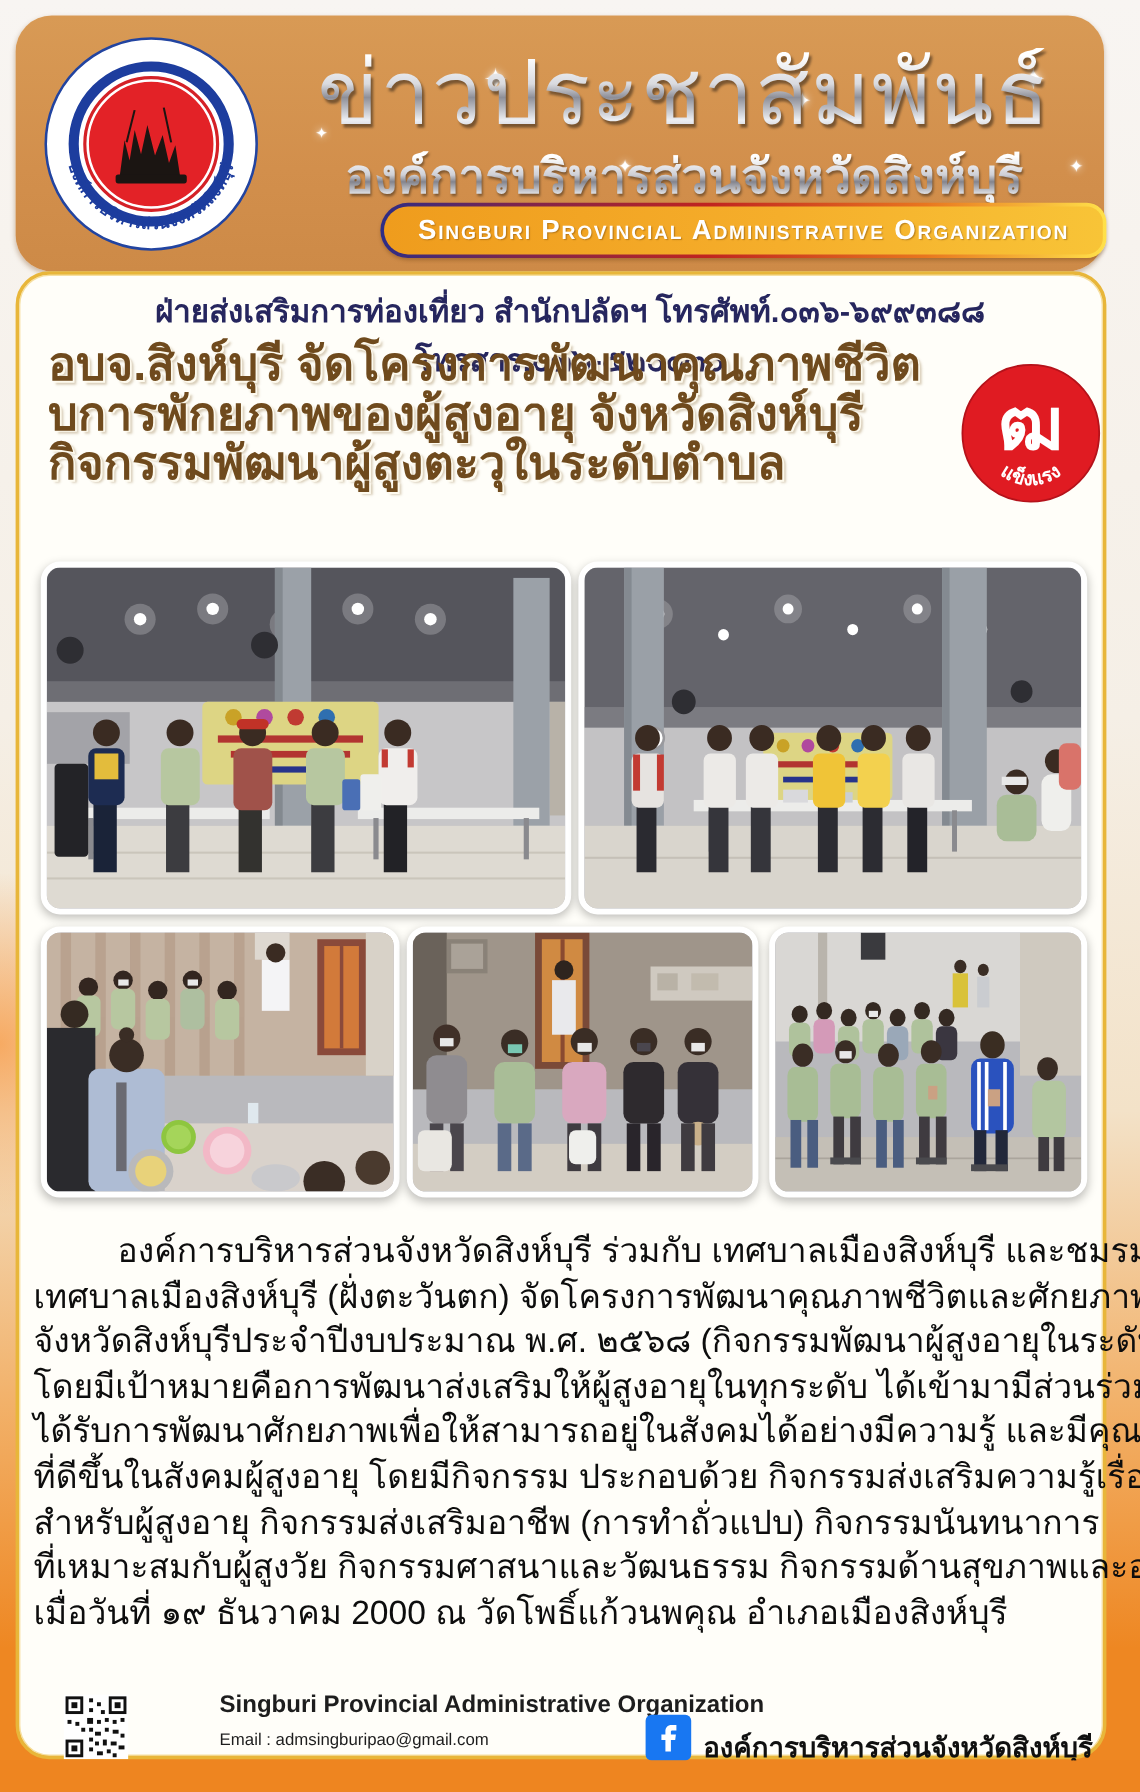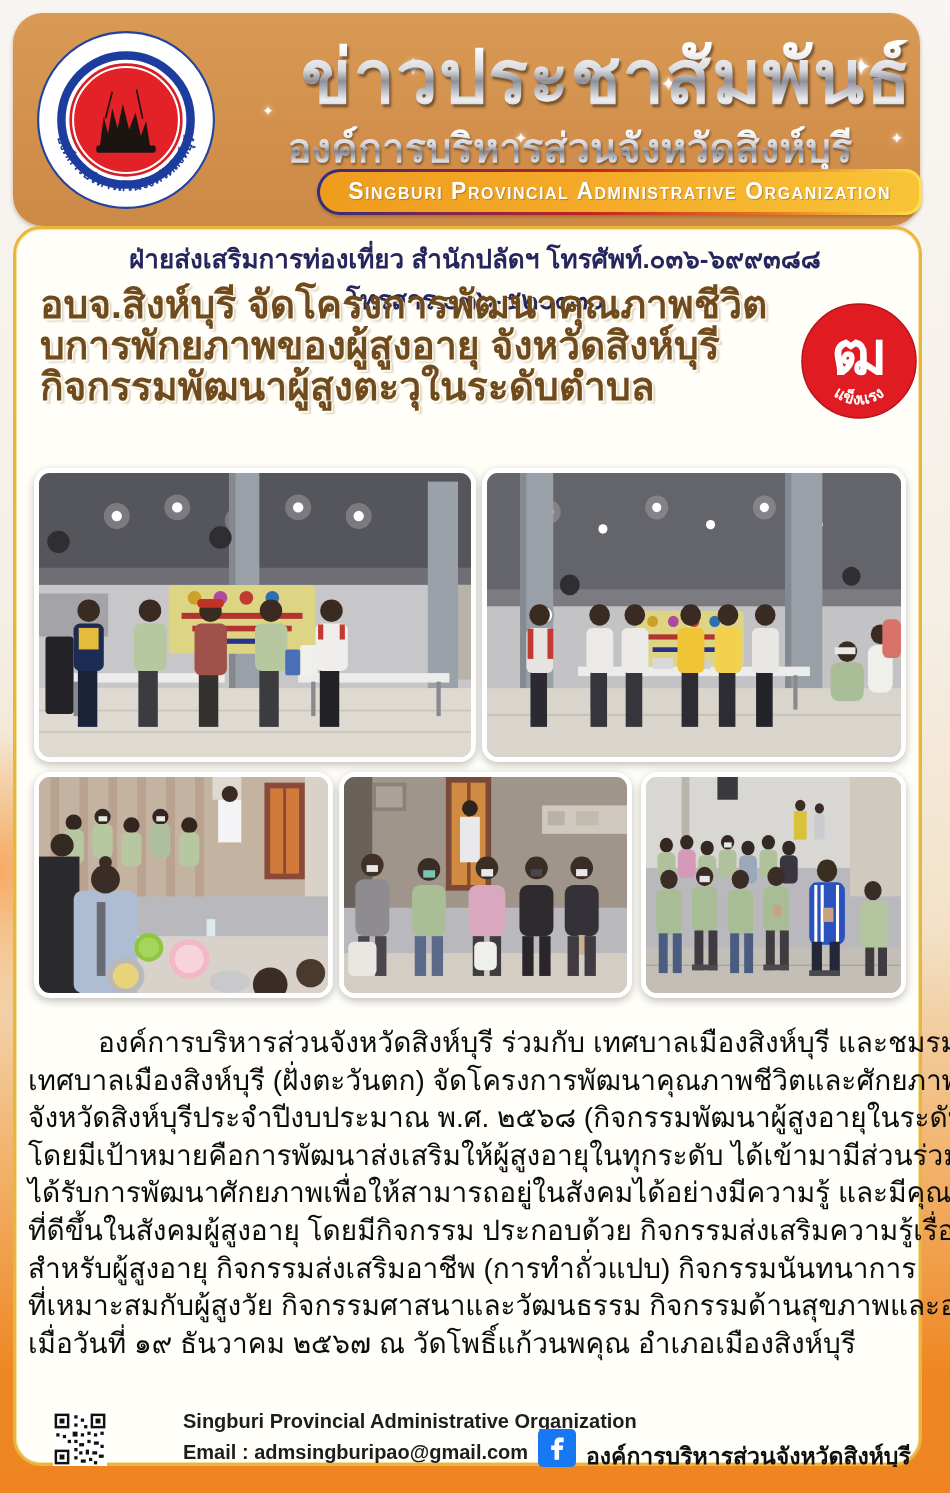--- a/index.html
+++ b/index.html
@@ -7,22 +7,22 @@
   .page{position:relative;width:950px;height:1493px;overflow:hidden;
     background:
       radial-gradient(160px 190px at 0px 870px, rgba(247,160,80,.85), rgba(247,160,80,0) 75%),
       linear-gradient(180deg,#f8f5f2 0%,#f5efe6 40%,#f3e2c8 62%,#f2b26b 78%,#ee8722 92%,#ee8722 100%);}
 
   
   .header-card{position:absolute;left:13px;top:13px;width:907px;height:213px;border-radius:30px;
     background:linear-gradient(180deg,#d89a55 0%,#d28f4c 60%,#cd8a47 100%);
     box-shadow:0 2px 4px rgba(120,70,20,.35);}
   .logo{position:absolute;left:36px;top:30px;width:180px;height:180px;}
-  .header-title{position:absolute;left:228px;top:40px;width:684px;text-align:right;
-    font-size:75px;font-weight:bold;letter-spacing:1px;
+  .header-title{position:absolute;left:228px;top:40px;width:684px;text-align:center;
+    font-size:75px;font-weight:normal;letter-spacing:1px;
     background:linear-gradient(180deg,#ffffff 8%,#d9dadf 40%,#8e8f98 55%,#eceef2 80%,#b9bac2 100%);
     -webkit-background-clip:text;background-clip:text;color:transparent;
     filter:drop-shadow(2px 3px 1px rgba(70,50,30,.65));line-height:1;}
   .header-subtitle{position:absolute;left:228px;top:126px;width:684px;text-align:center;
     font-size:40px;font-weight:bold;
     background:linear-gradient(180deg,#ffffff 10%,#cfd0d6 45%,#83848d 58%,#f0f1f4 85%);
     -webkit-background-clip:text;background-clip:text;color:transparent;
     filter:drop-shadow(1px 2px 1px rgba(70,50,30,.6));line-height:1.1;}
   .sparkle{position:absolute;color:#fff;text-shadow:0 0 7px rgba(255,255,255,.95),0 0 2px #fff;line-height:1;}
 
@@ -57,21 +57,21 @@
 
   
   .body-text{position:absolute;left:28px;top:1024px;width:884px;
     font-size:28px;line-height:37.6px;color:#0d0d0d;}
   .body-text .ln{white-space:nowrap;}
   .body-text .indent{text-indent:70px;}
 
   
   .qr{position:absolute;left:53px;top:1412px;width:54px;height:54px;}
   .f-en{position:absolute;left:183px;top:1410px;font-size:20px;font-weight:bold;color:#1d1d1d;}
-  .f-email{position:absolute;left:183px;top:1441px;font-size:20px;font-weight:bold;color:#1d1d1d;}
+  .f-email{position:absolute;left:183px;top:1441px;font-size:14px;font-weight:normal;color:#1d1d1d;}
   .fb-icon{position:absolute;left:538px;top:1429px;width:38px;height:38px;border-radius:5px;
     background:#1877f2;display:flex;align-items:center;justify-content:center;}
   .fb-name{position:absolute;left:586px;top:1438px;font-size:23px;font-weight:bold;color:#101010;}
   .bottom-strip{position:absolute;left:0;bottom:0;width:950px;height:26px;background:#ee8520;}
 </style>
 </head>
 <body>
 
 <div class="page">
 
@@ -440,21 +440,21 @@
 
   <div class="body-text">
     <div class="ln indent">องค์การบริหารส่วนจังหวัดสิงห์บุรี ร่วมกับ เทศบาลเมืองสิงห์บุรี และชมรมผู้สูงอายุ</div>
     <div class="ln">เทศบาลเมืองสิงห์บุรี (ฝั่งตะวันตก) จัดโครงการพัฒนาคุณภาพชีวิตและศักยภาพของผู้สูงอายุ</div>
     <div class="ln">จังหวัดสิงห์บุรีประจำปีงบประมาณ พ.ศ. ๒๕๖๘ (กิจกรรมพัฒนาผู้สูงอายุในระดับตำบล)</div>
     <div class="ln">โดยมีเป้าหมายคือการพัฒนาส่งเสริมให้ผู้สูงอายุในทุกระดับ ได้เข้ามามีส่วนร่วมและ</div>
     <div class="ln">ได้รับการพัฒนาศักยภาพเพื่อให้สามารถอยู่ในสังคมได้อย่างมีความรู้ และมีคุณภาพชีวิต</div>
     <div class="ln">ที่ดีขึ้นในสังคมผู้สูงอายุ โดยมีกิจกรรม ประกอบด้วย กิจกรรมส่งเสริมความรู้เรื่องสุขภาพ</div>
     <div class="ln">สำหรับผู้สูงอายุ กิจกรรมส่งเสริมอาชีพ (การทำถั่วแปบ) กิจกรรมนันทนาการ</div>
     <div class="ln">ที่เหมาะสมกับผู้สูงวัย กิจกรรมศาสนาและวัฒนธรรม กิจกรรมด้านสุขภาพและอนามัย</div>
-    <div class="ln">เมื่อวันที่ ๑๙ ธันวาคม ๒๕๖๗ ณ วัดโพธิ์แก้วนพคุณ อำเภอเมืองสิงห์บุรี</div>
+    <div class="ln">เมื่อวันที่ ๑๙ ธันวาคม 2000 ณ วัดโพธิ์แก้วนพคุณ อำเภอเมืองสิงห์บุรี</div>
   </div>
 
   <div class="qr">
     <svg viewBox="0 0 33 33">
       <rect x="0" y="0" width="33" height="33" fill="#ffffff"></rect>
       <g fill="#111111">
         <rect x="1" y="1" width="9" height="9"></rect>
           <rect x="23" y="1" width="9" height="9"></rect>
           <rect x="1" y="23" width="9" height="9"></rect>
       </g>

